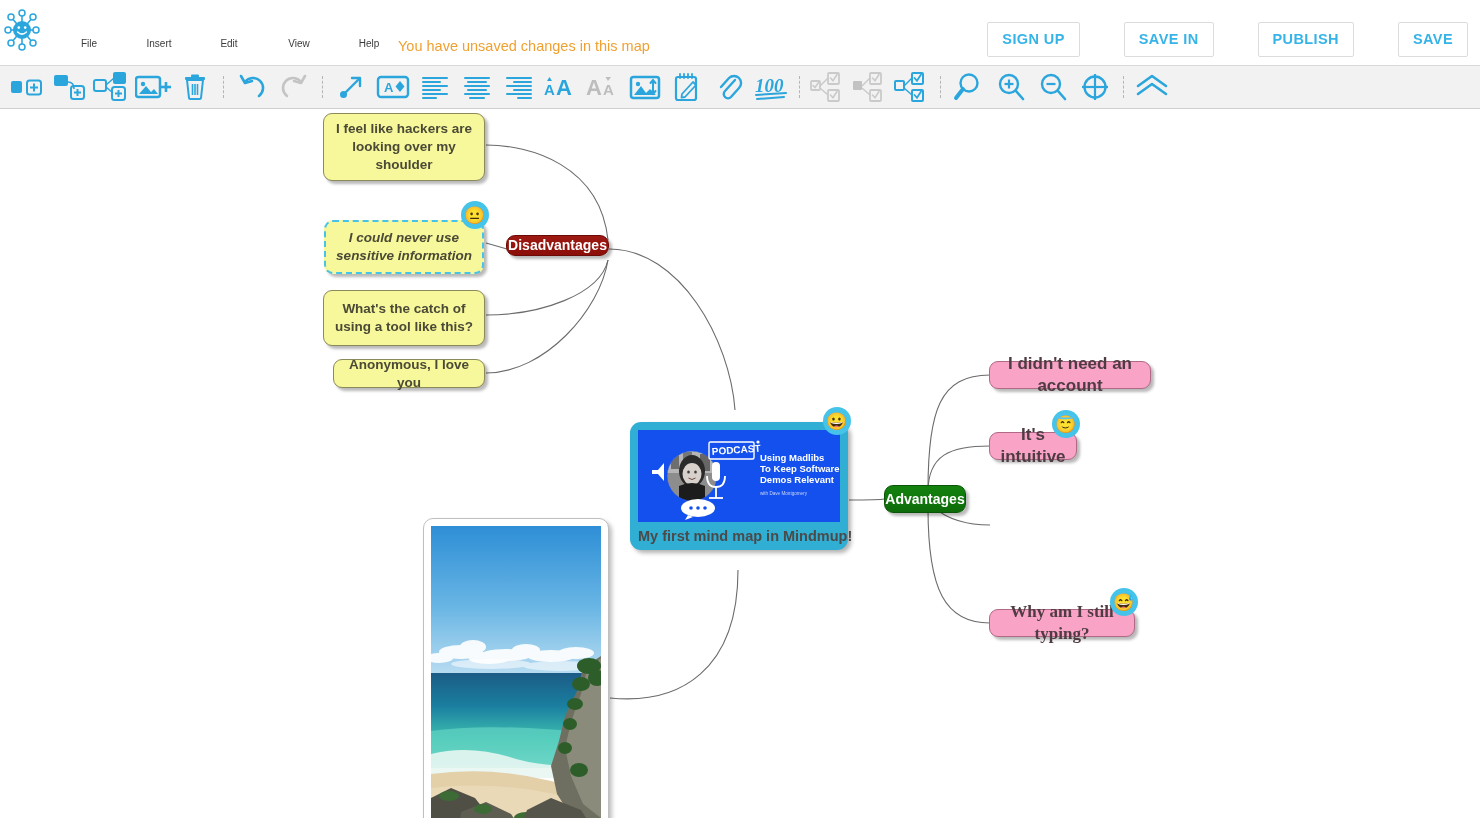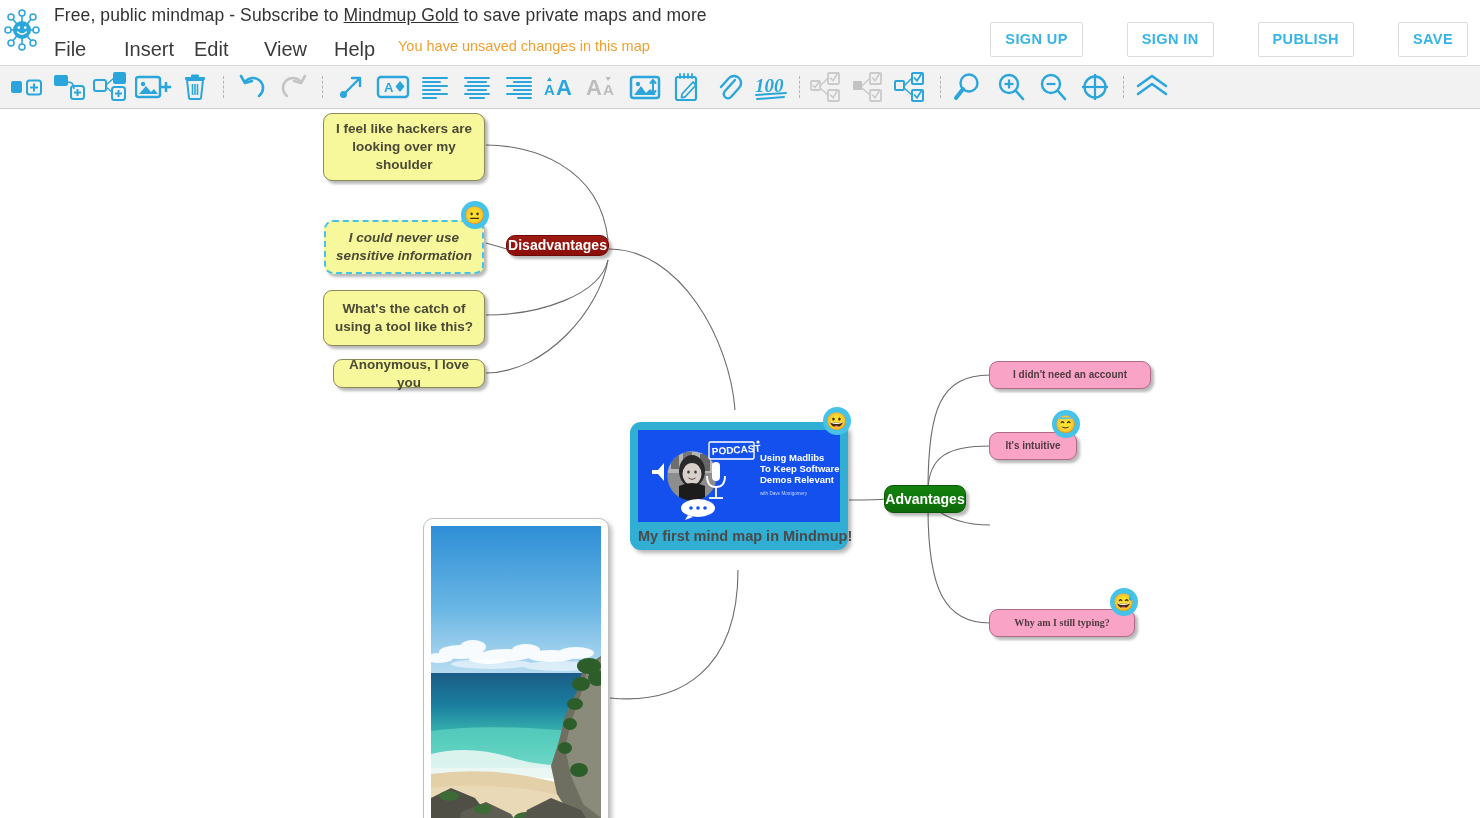--- a/index.html
+++ b/index.html
@@ -30,23 +30,23 @@
   }
   .banner-text a {
     color: #333333; text-decoration: underline;
     font-weight: 400;
   }
   .menubar {
     position: absolute; left: 54px; top: 34px;
     display: flex; align-items: center;
   }
   .menu-item {
-    font-size: 20px; color: #3b3b3b;
+    font-size: 10px; color: #3b3b3b;
     padding: 4px 0; margin-right: 0;
-    cursor: pointer; text-align: left;
+    cursor: pointer; text-align: center;
     width: 70px;
   }
   .unsaved {
     position: absolute; left: 398px; top: 38px;
     font-size: 14.5px; color: #f0a030;
     white-space: nowrap;
   }
   .auth-buttons {
     position: absolute; right: 12px; top: 22px;
     display: flex; gap: 8px;
@@ -109,21 +109,21 @@
   .node-yellow {
     background: #f7f79c;
     border: 1px solid #8a8a5a;
     color: #4a4a36;
     font-size: 13.5px;
   }
   .node-pink {
     background: #f9a3c6;
     border: 1px solid #b06a86;
     color: #4f3b42;
-    font-size: 10px;
+    font-size: 17px;
   }
   .node-darkred {
     background: linear-gradient(180deg,#9d1a13 0%, #8b0e08 100%);
     border: 1px solid #6b0a06;
     color: #ffffff;
     font-size: 14px;
   }
   .node-green {
     background: linear-gradient(180deg,#14820e 0%, #0d6b09 100%);
     border: 1px solid #0a5507;
@@ -213,35 +213,34 @@
         <circle cx="18" cy="5" r="3"></circle>
           <circle cx="18" cy="39" r="3"></circle>
       </g>
       <circle cx="18" cy="22" r="9" fill="#2ba6dd"></circle>
       <circle cx="14.8" cy="19.6" r="1.3" fill="#fff"></circle>
       <circle cx="21.2" cy="19.6" r="1.3" fill="#fff"></circle>
       <path d="M13.6 24 Q18 28.2 22.4 24" stroke="#fff" stroke-width="1.5" fill="none" stroke-linecap="round"></path>
     </svg>
   </div>
 
-  <div class="banner-text"><span>Free, public mindmap - Subscribe to </span><a href="#">Mindmup Gold</a><span> to save private maps and more</span></div>
 
   <div class="menubar">
     <div class="menu-item">File</div>
     <div class="menu-item">Insert</div>
     <div class="menu-item">Edit</div>
     <div class="menu-item">View</div>
     <div class="menu-item">Help</div>
   </div>
 
   <div class="unsaved">You have unsaved changes in this map</div>
 
   <div class="auth-buttons">
     <button class="auth-btn">SIGN UP</button>
-    <button class="auth-btn">SIGN IN</button>
+    <button class="auth-btn">SAVE IN</button>
     <button class="auth-btn">PUBLISH</button>
     <button class="auth-btn">SAVE</button>
   </div>
 </div>
 
 <div class="toolbar">
 
   <div class="tb-btn">
     <svg width="34" height="26" viewBox="0 0 34 26">
       <rect x="1" y="7" width="11" height="12" rx="2" fill="#2ba6dd"></rect>

